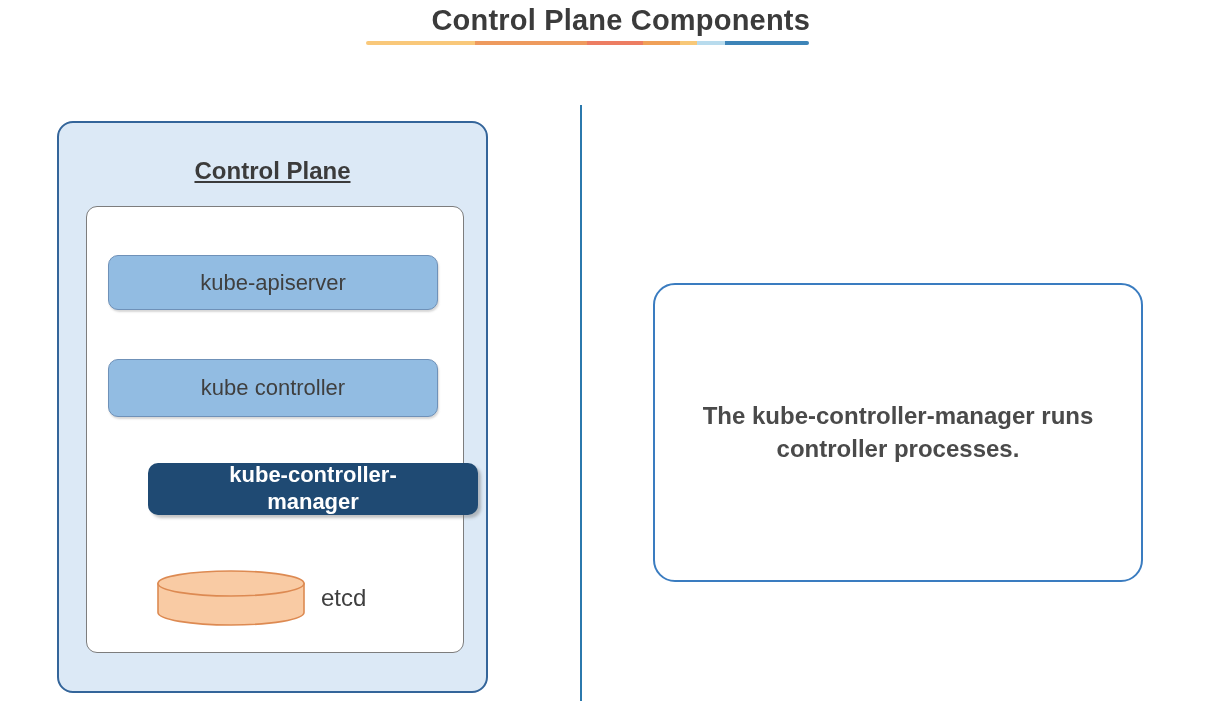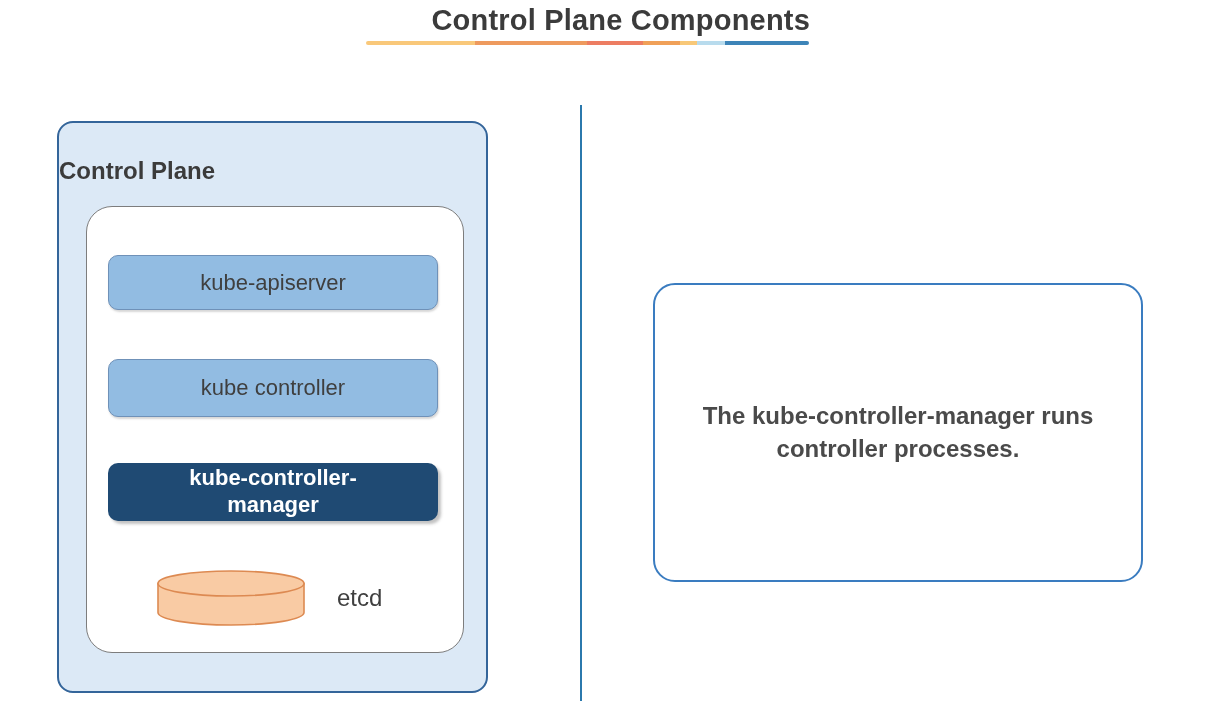--- a/index.html
+++ b/index.html
@@ -51,33 +51,35 @@
     background: var(--outer_box_fill, #dce9f6);
     border: 2px solid var(--outer_box_border, #34659a);
     border-radius: 16px;
     box-sizing: border-box;
   }
   .control-plane-label {
     position: absolute;
     left: 0;
     top: 34px;
     width: 100%;
+    text-align: center;
     font-size: 24px;
     font-weight: bold;
     color: var(--title_text, #3b3b3b);
+    text-decoration: underline;
   }
   .components-box {
     position: absolute;
     left: 27px;
     top: 83px;
     width: 378px;
     height: 447px;
     background: #ffffff;
     border: 1px solid var(--inner_box_border, #7d7d7d);
-    border-radius: 26px;
+    border-radius: 11px;
     box-sizing: border-box;
     padding-left: 40px;
   }
   .component-btn {
     position: absolute;
     left: 21px;
     width: 330px;
     display: flex;
     align-items: center;
     justify-content: center;
@@ -97,37 +99,37 @@
     color: var(--highlight_text, #ffffff);
     font-weight: bold;
     line-height: 1.22;
     box-shadow: 3px 3px 3px rgba(120,120,120,0.45);
   }
   .component-btn.dark .wrap-label {
     max-width: 240px;
   }
   #btn-apiserver  { top: 48px;  height: 55px; }
   #btn-scheduler  { top: 152px; height: 58px; }
-  #btn-controller { top: 256px; height: 58px; }
+  #btn-controller { top: 256px; height: 52px; margin-left: 40px; }
 
   .etcd-row {
     position: absolute;
     left: 68px;
     top: 362px;
     display: flex;
     align-items: center;
   }
   .etcd-cylinder { display: block; }
   .cyl-shape {
     fill: var(--etcd_fill, #f9cba4);
     stroke: var(--etcd_stroke, #dd8a52);
     stroke-width: 1.6;
   }
   .etcd-label {
-    margin-left: 30px;
+    margin-left: 14px;
     font-size: 24px;
     color: var(--component_text, #3f3f3f);
   }
 
   
   .divider {
     position: absolute;
     left: 580px;
     top: 105px;
     width: 2px;

